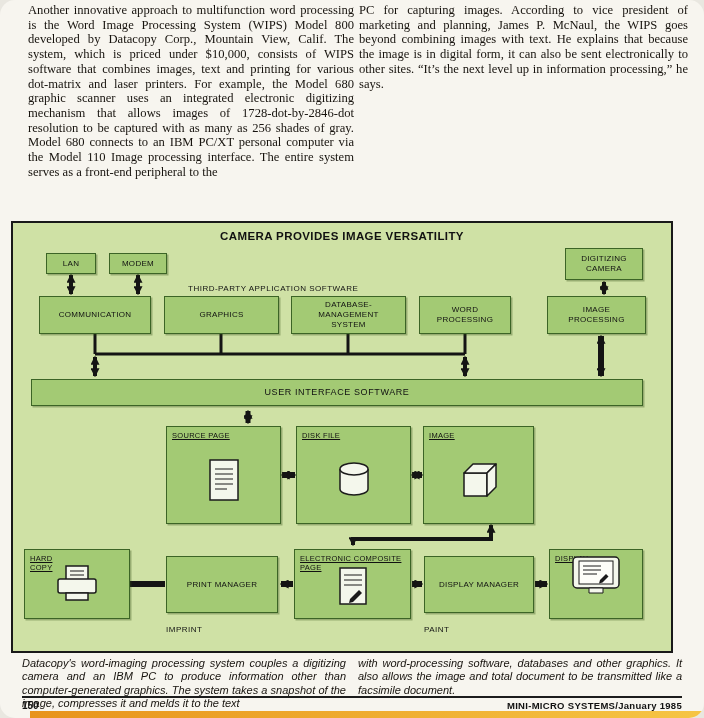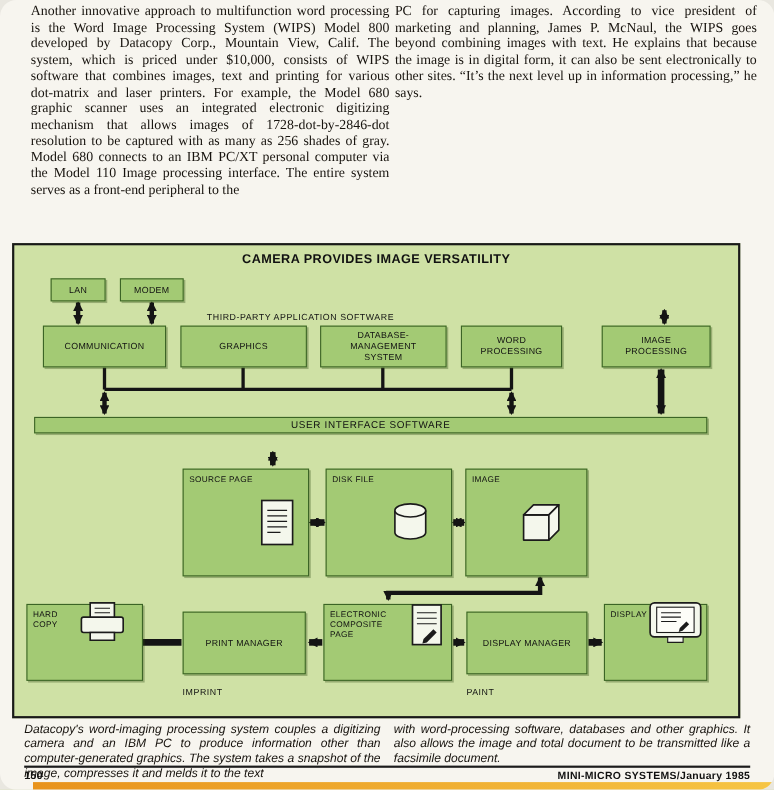--- a/index.html
+++ b/index.html
@@ -19,22 +19,22 @@
   .wires { position:absolute; left:0; top:0; width:658px; height:428px; }
   .dtitle { position:absolute; top:7px; left:0; right:0; text-align:center;
             font:bold 11.5px "Liberation Sans",sans-serif; letter-spacing:.4px; color:#111; }
   .dlabel { position:absolute; font:8px "Liberation Sans",sans-serif; letter-spacing:.5px;
             color:#111; }
   .gbox { position:absolute; background:var(--color-box-fill,#a3ca74);
           border:1px solid var(--color-box-border,#3c6426);
           box-shadow:1.5px 1.5px 0 rgba(45,75,20,.35);
           display:flex; align-items:center; justify-content:center; text-align:center;
           font:8px/1.25 "Liberation Sans",sans-serif; letter-spacing:.3px; color:#111; }
-  .gbox.corner { flex-direction:row; align-items:stretch; justify-content:flex-start;
-                 text-align:left; padding:4px 5px; }
+  .gbox.corner { flex-direction:column; align-items:stretch; justify-content:flex-start;
+                 text-align:left; padding:4px 5px;text-decoration:underline; }
   .gbox.corner .blabel { font-size:7.5px; line-height:1.2; }
   .gbox .bicon { margin:auto; display:block; line-height:0; }
   .bar { font-size:9px; letter-spacing:.6px; }
 
   
   .caption { position:absolute; top:657px; left:22px; width:660px; display:flex; gap:12px;
              font:italic 11px/13.3px "Liberation Sans",sans-serif; color:#17130e; }
   .caption .ccol { width:324px; text-align:justify; }
   .caption .lead { font-weight:normal; }
 
@@ -95,30 +95,31 @@
         <line x1="152" y1="361" x2="107" y2="361" stroke-width="6" marker-end="url(#ah)"></line>
         <line x1="399" y1="361" x2="409" y2="361" stroke-width="6" marker-end="url(#ah)"></line>
         <line x1="522" y1="361" x2="534" y2="361" stroke-width="6" marker-end="url(#ah)"></line>
       </g>
     </svg>
 
     <div class="dtitle">CAMERA PROVIDES IMAGE VERSATILITY</div>
 
     <div class="gbox" style="left:33px;top:30px;width:50px;height:21px">LAN</div>
     <div class="gbox" style="left:96px;top:30px;width:58px;height:21px">MODEM</div>
+    <div class="gbox" style="left:552px;top:25px;width:78px;height:32px;padding:0 8px">DIGITIZING CAMERA</div>
 
     <div class="dlabel" style="left:175px;top:61px;width:330px">THIRD-PARTY APPLICATION SOFTWARE</div>
 
     <div class="gbox" style="left:26px;top:73px;width:112px;height:38px">COMMUNICATION</div>
     <div class="gbox" style="left:151px;top:73px;width:115px;height:38px">GRAPHICS</div>
     <div class="gbox" style="left:278px;top:73px;width:115px;height:38px;padding:0 20px">DATABASE-MANAGEMENT SYSTEM</div>
     <div class="gbox" style="left:406px;top:73px;width:92px;height:38px;padding:0 16px">WORD PROCESSING</div>
     <div class="gbox" style="left:534px;top:73px;width:99px;height:38px;padding:0 18px">IMAGE PROCESSING</div>
 
-    <div class="gbox bar" style="left:18px;top:156px;width:612px;height:15px">USER INTERFACE SOFTWARE</div>
+    <div class="gbox bar" style="left:18px;top:156px;width:612px;height:27px">USER INTERFACE SOFTWARE</div>
 
     <div class="gbox corner" style="left:153px;top:203px;width:115px;height:98px">
       <span class="blabel">SOURCE PAGE</span>
       <span class="bicon">
         <svg width="38" height="46" viewBox="0 0 38 46">
             <rect x="5" y="3" width="28" height="40" fill="#f4f7ec" stroke="#1b1b1b" stroke-width="1.5"></rect>
             <g stroke="#1b1b1b">
               <line x1="10" y1="12" x2="28" y2="12"></line>
               <line x1="10" y1="17" x2="28" y2="17"></line>
               <line x1="10" y1="22" x2="28" y2="22"></line>

